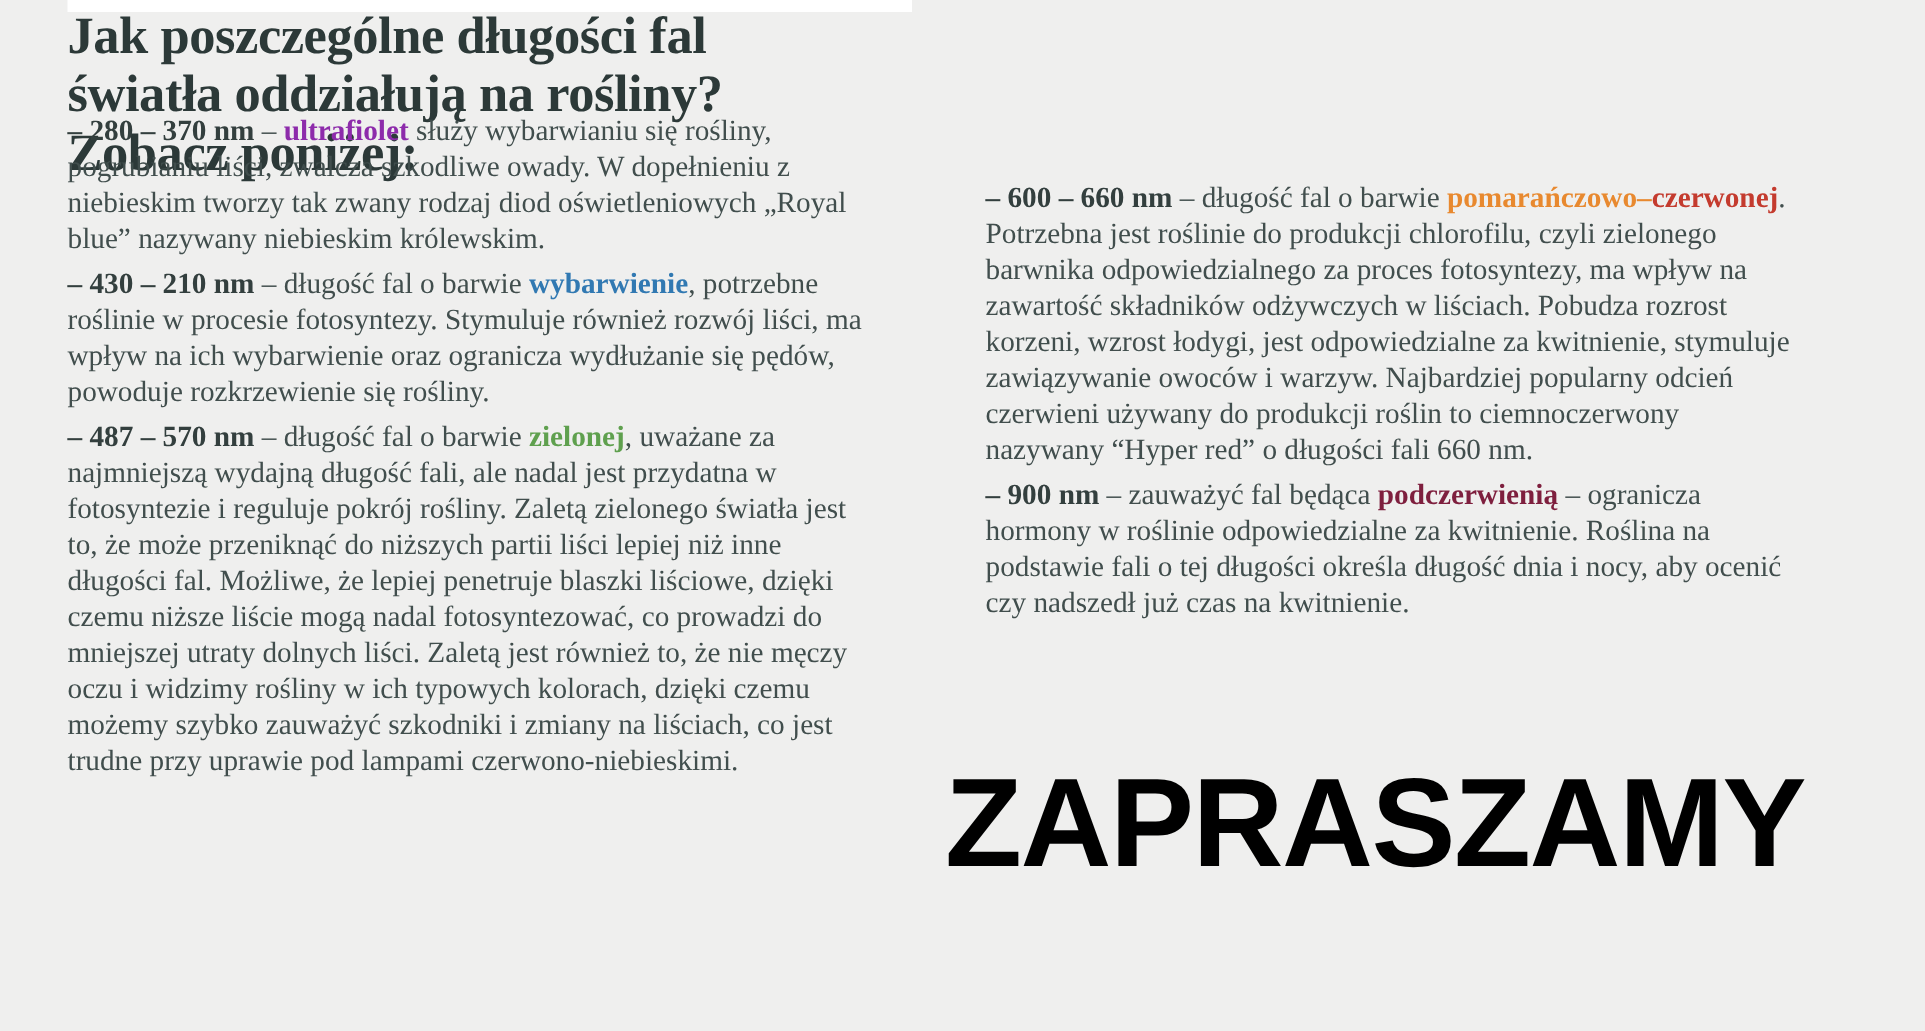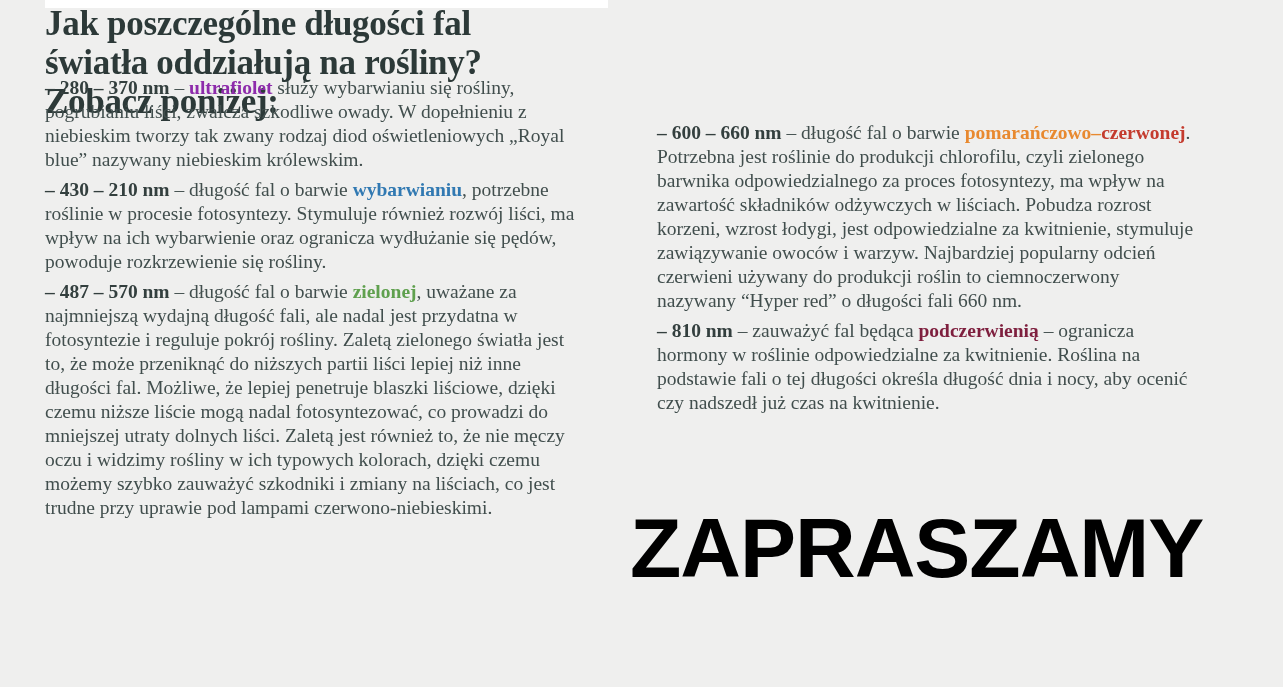--- a/index.html
+++ b/index.html
@@ -67,22 +67,22 @@
 </style>
 </head>
 <body>
 
 <div class="top-strip"></div>
 
 <h1 class="page-title">Jak poszczególne długości fal światła oddziałują na rośliny? Zobacz poniżej:</h1>
 
 <div class="col col-left">
     <p class="para"><span class="bold">– 280 – 370 nm</span><span> – </span><span class="bold" style="color: rgb(141, 43, 171);">ultrafiolet</span><span> służy wybarwianiu się rośliny, pogrubianiu liści, zwalcza szkodliwe owady. W dopełnieniu z niebieskim tworzy tak zwany rodzaj diod oświetleniowych „Royal blue” nazywany niebieskim królewskim.</span></p>
-    <p class="para"><span class="bold">– 430 – 210 nm</span><span> – długość fal o barwie </span><span class="bold" style="color: rgb(49, 121, 178);">wybarwianiu</span><span>, potrzebne roślinie w procesie fotosyntezy. Stymuluje również rozwój liści, ma wpływ na ich wybarwienie oraz ogranicza wydłużanie się pędów, powoduje rozkrzewienie się rośliny.</span></p>
+    <p class="para"><span class="bold">– 430 – 210 nm</span><span> – długość fal o barwie </span><span class="bold" style="color: rgb(49, 121, 178);">wybarwienie</span><span>, potrzebne roślinie w procesie fotosyntezy. Stymuluje również rozwój liści, ma wpływ na ich wybarwienie oraz ogranicza wydłużanie się pędów, powoduje rozkrzewienie się rośliny.</span></p>
     <p class="para"><span class="bold">– 487 – 570 nm</span><span> – długość fal o barwie </span><span class="bold" style="color: rgb(95, 160, 78);">zielonej</span><span>, uważane za najmniejszą wydajną długość fali, ale nadal jest przydatna w fotosyntezie i reguluje pokrój rośliny. Zaletą zielonego światła jest to, że może przeniknąć do niższych partii liści lepiej niż inne długości fal. Możliwe, że lepiej penetruje blaszki liściowe, dzięki czemu niższe liście mogą nadal fotosyntezować, co prowadzi do mniejszej utraty dolnych liści. Zaletą jest również to, że nie męczy oczu i widzimy rośliny w ich typowych kolorach, dzięki czemu możemy szybko zauważyć szkodniki i zmiany na liściach, co jest trudne przy uprawie pod lampami czerwono-niebieskimi.</span></p>
   </div>
 
 <div class="col col-right">
     <p class="para"><span class="bold">– 600 – 660 nm</span><span> – długość fal o barwie </span><span class="bold" style="color: rgb(232, 137, 47);">pomarańczowo–</span><span class="bold" style="color: rgb(196, 59, 46);">czerwonej</span><span>. Potrzebna jest roślinie do produkcji chlorofilu, czyli zielonego barwnika odpowiedzialnego za proces fotosyntezy, ma wpływ na zawartość składników odżywczych w liściach. Pobudza rozrost korzeni, wzrost łodygi, jest odpowiedzialne za kwitnienie, stymuluje zawiązywanie owoców i warzyw. Najbardziej popularny odcień czerwieni używany do produkcji roślin to ciemnoczerwony nazywany “Hyper red” o długości fali 660 nm.</span></p>
-    <p class="para"><span class="bold">– 810 nm</span><span> – zauważyć fal będąca </span><span class="bold" style="color: rgb(126, 31, 62);">podczerwienią</span><span> – ogranicza hormony w roślinie odpowiedzialne za kwitnienie. Roślina na podstawie fali o tej długości określa długość dnia i nocy, aby ocenić czy nadszedł już czas na kwitnienie.</span></p>
+    <p class="para"><span class="bold">– 900 nm</span><span> – zauważyć fal będąca </span><span class="bold" style="color: rgb(126, 31, 62);">podczerwienią</span><span> – ogranicza hormony w roślinie odpowiedzialne za kwitnienie. Roślina na podstawie fali o tej długości określa długość dnia i nocy, aby ocenić czy nadszedł już czas na kwitnienie.</span></p>
   </div>
 
 <div class="banner">ZAPRASZAMY</div>
 
 </body></html>

